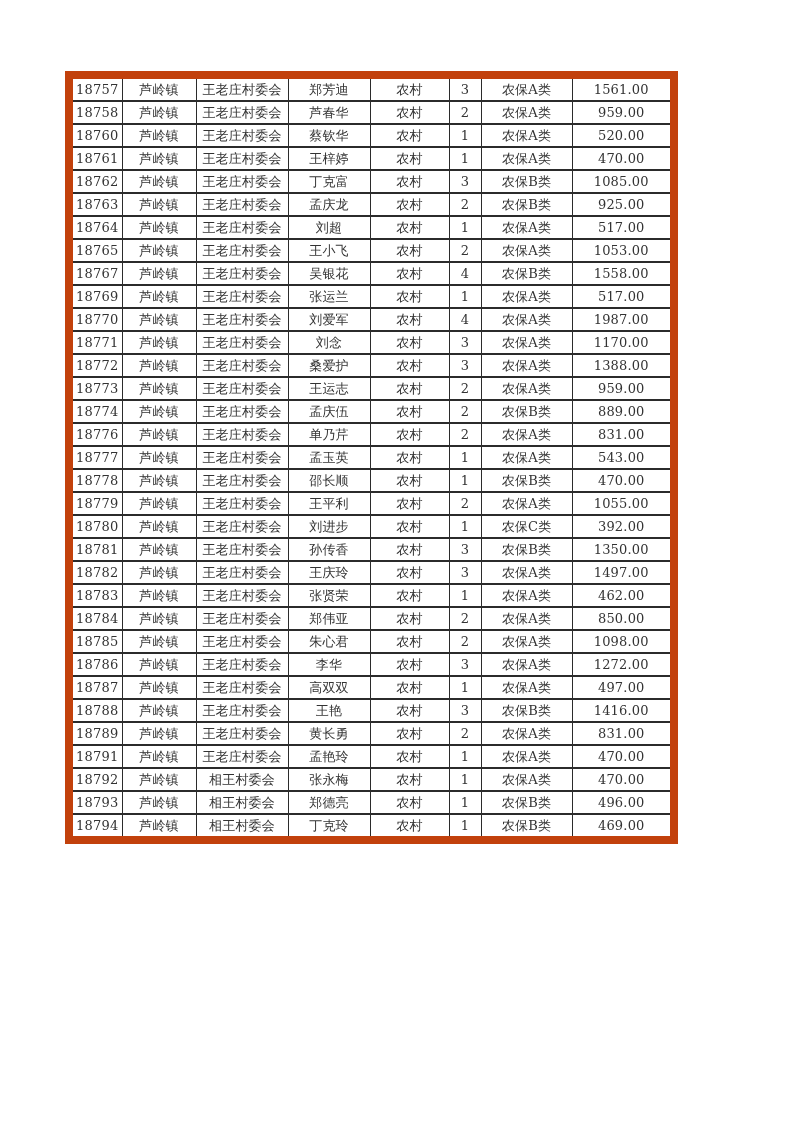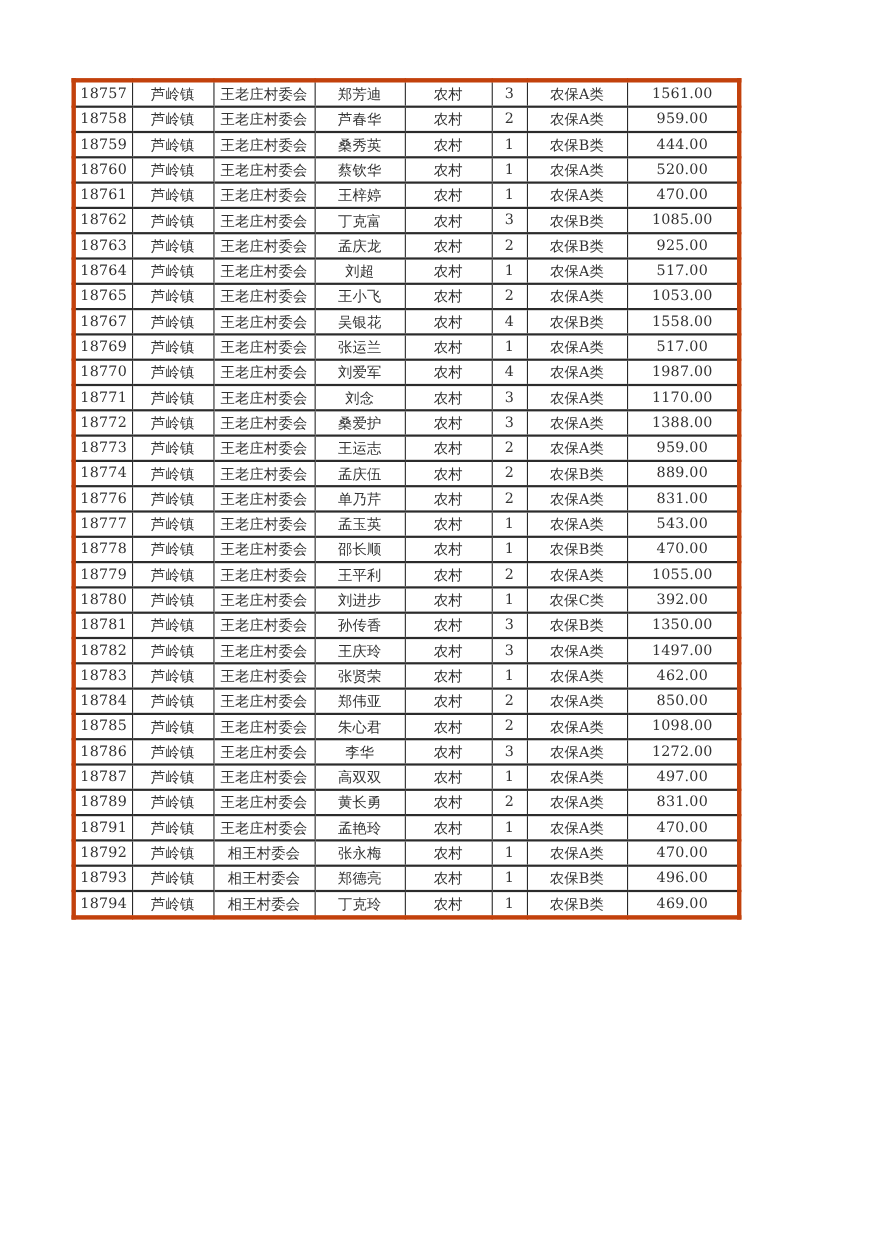--- a/index.html
+++ b/index.html
@@ -15,21 +15,21 @@
     overflow: hidden;
     font-family: "DejaVu Serif", "Liberation Serif", serif;
   }
   table.roster {
     position: absolute;
     left: 65px;
     top: 71px;
     width: 605px;
     border-collapse: collapse;
     table-layout: fixed;
-    border: 4px solid #c2410c;
+    border: 8px solid #c2410c;
   }
   table.roster td {
     border-left: 1px solid #2b2b2b;
     border-right: 1px solid #2b2b2b;
     border-top: 2px solid #2b2b2b;
     border-bottom: 2px solid #2b2b2b;
     height: 21px;
     padding: 0;
     text-align: center;
     vertical-align: middle;
@@ -78,30 +78,20 @@
           <td>18758</td>
           <td>芦岭镇</td>
           <td>王老庄村委会</td>
           <td>芦春华</td>
           <td>农村</td>
           <td>2</td>
           <td>农保A类</td>
           <td>959.00</td>
         </tr>
         <tr>
-          <td>18759</td>
-          <td>芦岭镇</td>
-          <td>王老庄村委会</td>
-          <td>桑秀英</td>
-          <td>农村</td>
-          <td>1</td>
-          <td>农保B类</td>
-          <td>444.00</td>
-        </tr>
-        <tr>
           <td>18760</td>
           <td>芦岭镇</td>
           <td>王老庄村委会</td>
           <td>蔡钦华</td>
           <td>农村</td>
           <td>1</td>
           <td>农保A类</td>
           <td>520.00</td>
         </tr>
         <tr>
@@ -336,20 +326,30 @@
         </tr>
         <tr>
           <td>18787</td>
           <td>芦岭镇</td>
           <td>王老庄村委会</td>
           <td>高双双</td>
           <td>农村</td>
           <td>1</td>
           <td>农保A类</td>
           <td>497.00</td>
+        </tr>
+        <tr>
+          <td>18788</td>
+          <td>芦岭镇</td>
+          <td>王老庄村委会</td>
+          <td>王艳</td>
+          <td>农村</td>
+          <td>3</td>
+          <td>农保B类</td>
+          <td>1416.00</td>
         </tr>
         <tr>
           <td>18789</td>
           <td>芦岭镇</td>
           <td>王老庄村委会</td>
           <td>黄长勇</td>
           <td>农村</td>
           <td>2</td>
           <td>农保A类</td>
           <td>831.00</td>

